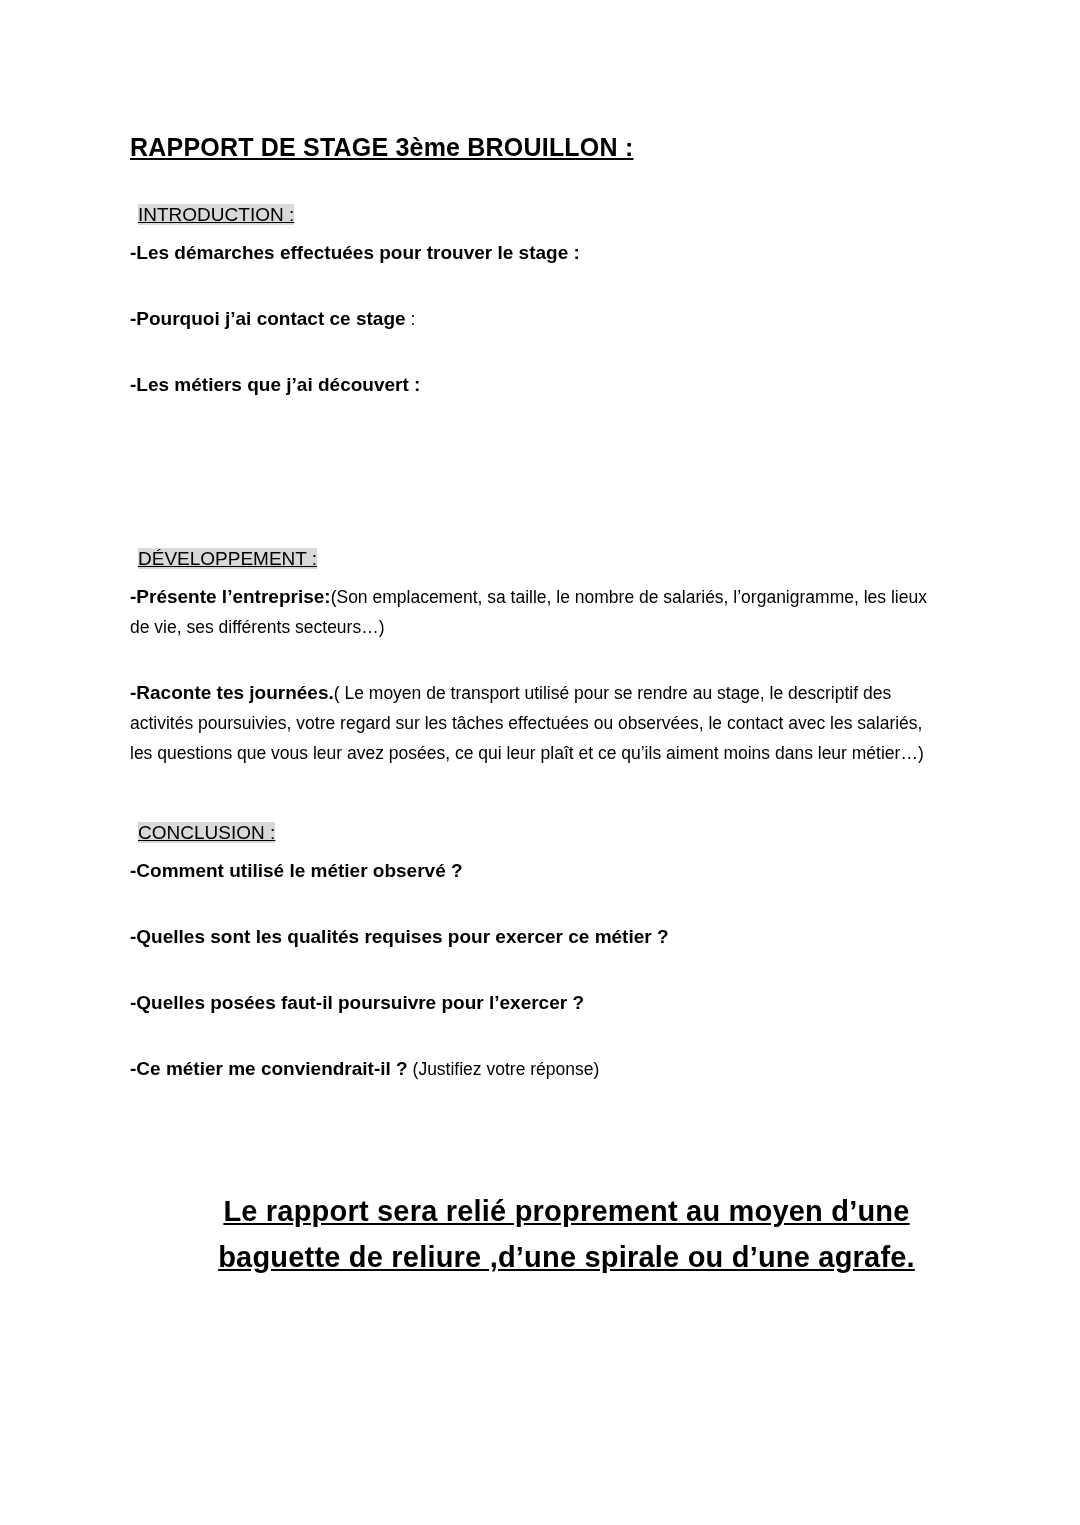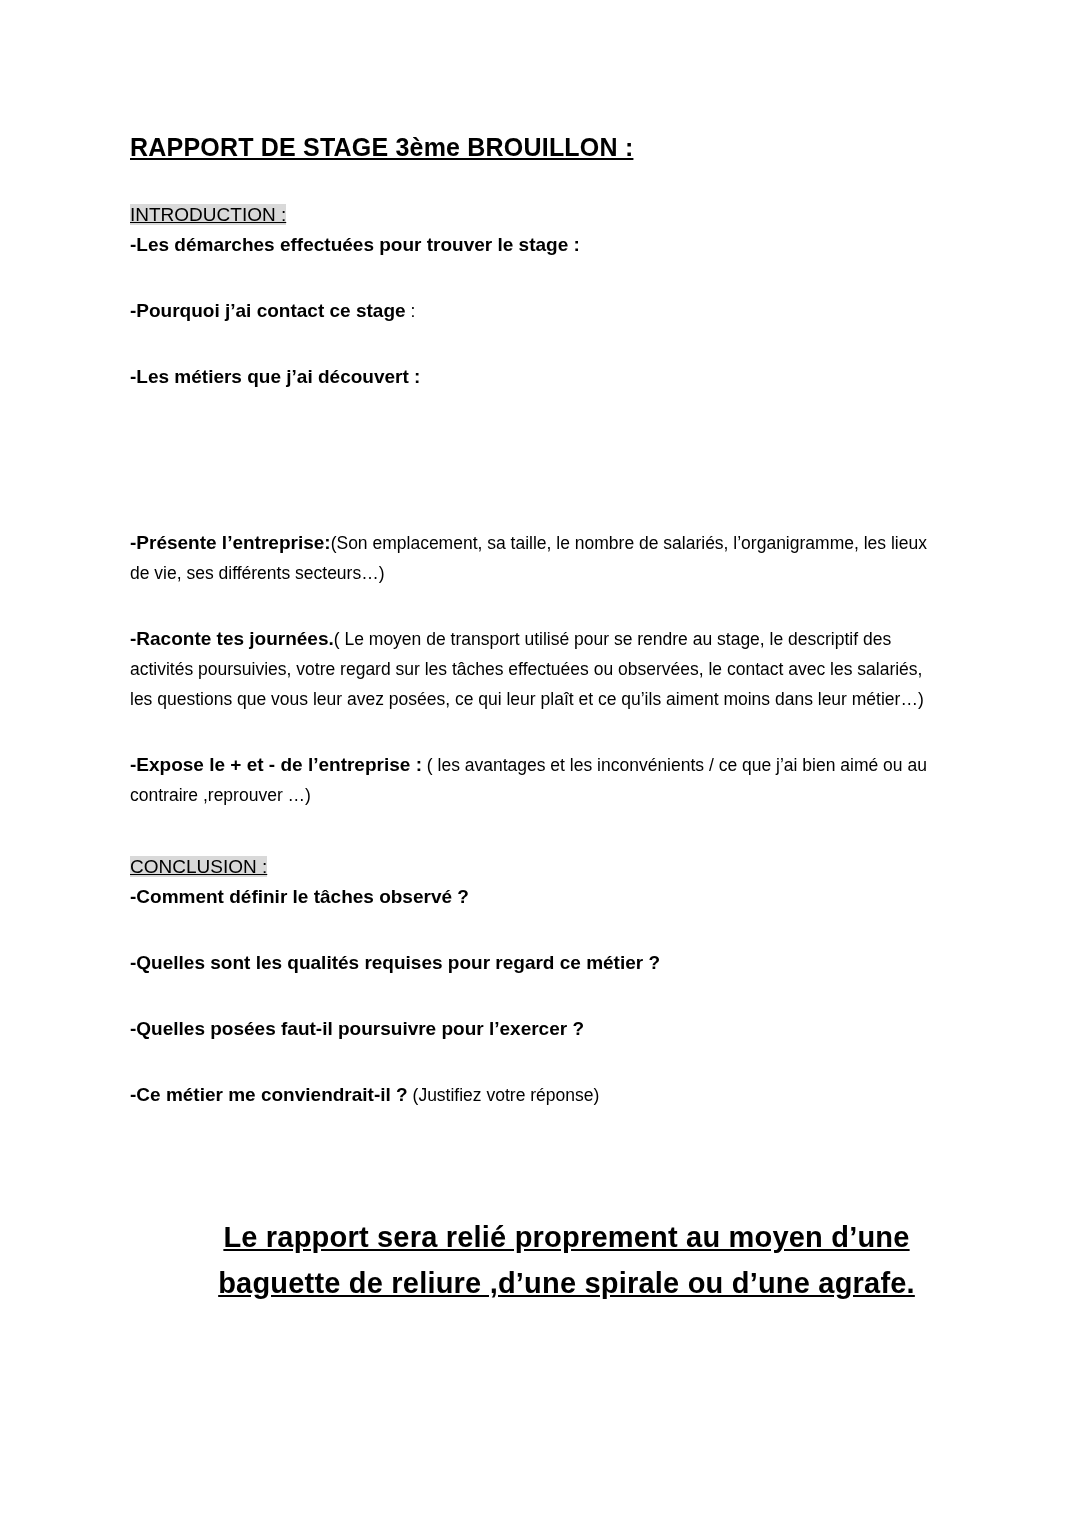--- a/index.html
+++ b/index.html
@@ -24,21 +24,21 @@
     text-decoration: underline;
     margin: 0 0 38px 0;
     letter-spacing: 0.2px;
   }
   .section {
     margin: 0;
   }
   .section-heading {
     font-size: 19px;
     font-weight: 400;
-    margin: 0;
+    margin: 8px;
     line-height: 30px;
   }
   .section-heading .hl {
     background: #d9d9d9;
     text-decoration: underline;
   }
   p.item {
     margin: 0 0 36px 0;
     font-size: 17.5px;
     line-height: 30px;
@@ -85,42 +85,42 @@
       <span class="lead">-Pourquoi j’ai contact ce stage</span><span class="rest"> :</span>
     </p>
     <p class="item">
       <span class="lead">-Les métiers que j’ai découvert :</span><span class="rest"></span>
     </p>
   </section>
 
   <div class="gap-intro-dev"></div>
 
   <section class="section">
+    <h2 class="section-heading">
+      <span class="hl">DÉVELOPPEMENT :</span>
+    </h2>
     <p class="item">
       <span class="lead">-Présente l’entreprise:</span><span class="rest">(Son emplacement, sa taille, le nombre de salariés, l’organigramme, les lieux de vie, ses différents secteurs…)</span>
     </p>
     <p class="item">
       <span class="lead">-Raconte tes journées.</span><span class="rest">( Le moyen de transport utilisé pour se rendre au stage, le descriptif des activités poursuivies, votre regard sur les tâches effectuées ou observées, le contact avec les salariés, les questions que vous leur avez posées, ce qui leur plaît et ce qu’ils aiment moins dans leur métier…)</span>
-    </p>
-    <p class="item">
-      <span class="lead">-Expose le + et - de l’entreprise :</span><span class="rest"> ( les avantages et les inconvénients / ce que j’ai bien aimé ou au contraire ,reprouver …)</span>
     </p>
   </section>
 
   <div class="gap-dev-conc"></div>
 
   <section class="section">
     <h2 class="section-heading">
       <span class="hl">CONCLUSION :</span>
     </h2>
     <p class="item">
-      <span class="lead">-Comment définir le tâches observé ?</span><span class="rest"></span>
+      <span class="lead">-Comment utilisé le métier observé ?</span><span class="rest"></span>
     </p>
     <p class="item">
-      <span class="lead">-Quelles sont les qualités requises pour regard ce métier ?</span><span class="rest"></span>
+      <span class="lead">-Quelles sont les qualités requises pour exercer ce métier ?</span><span class="rest"></span>
     </p>
     <p class="item">
       <span class="lead">-Quelles posées faut-il poursuivre pour l’exercer ?</span><span class="rest"></span>
     </p>
     <p class="item">
       <span class="lead">-Ce métier me conviendrait-il ?</span><span class="rest"> (Justifiez votre réponse)</span>
     </p>
   </section>
 
   <div class="footer-note">Le rapport sera relié proprement au moyen d’une baguette de reliure ,d’une spirale ou d’une agrafe.</div>

